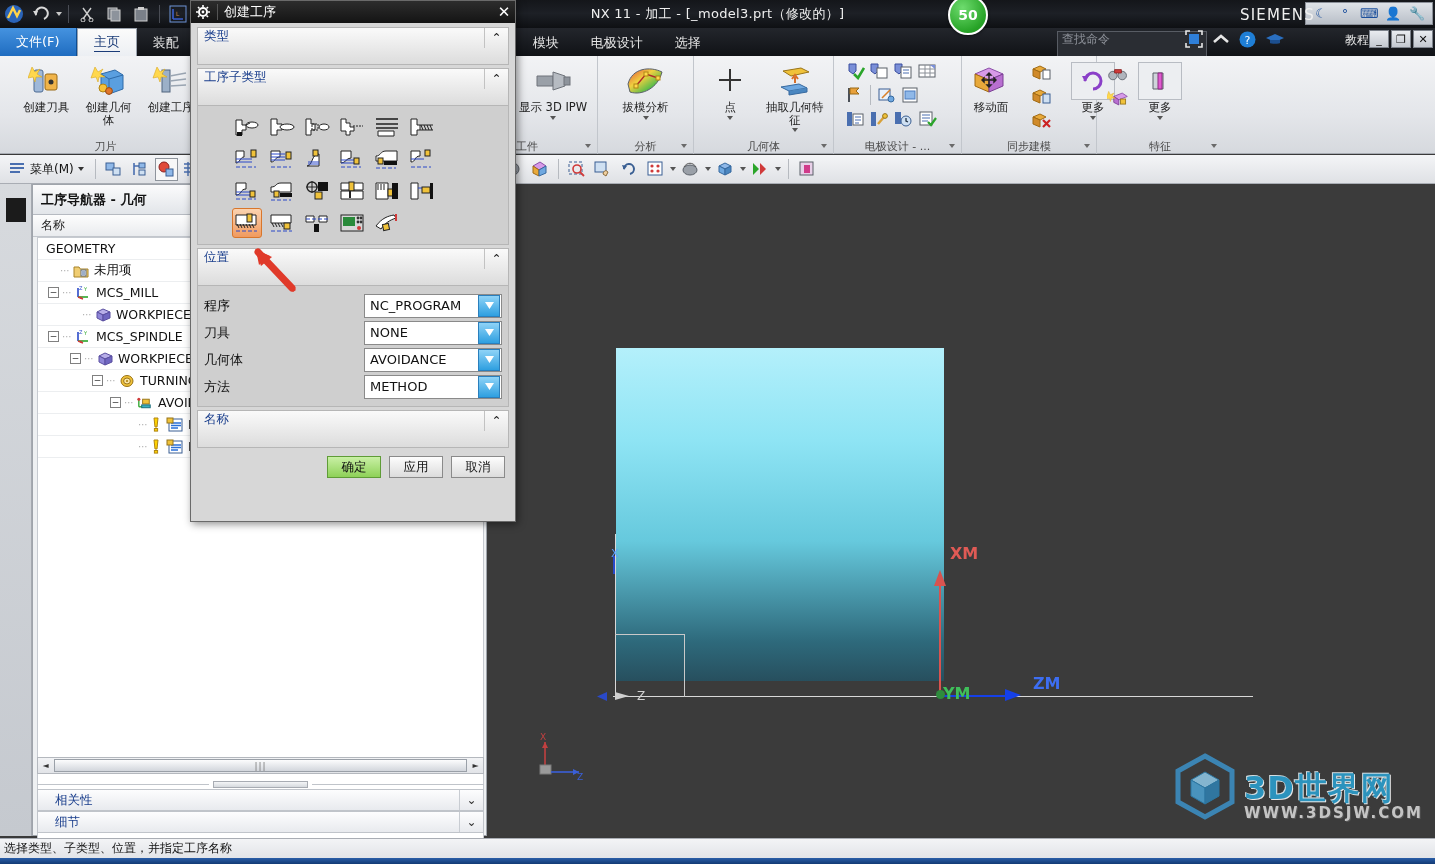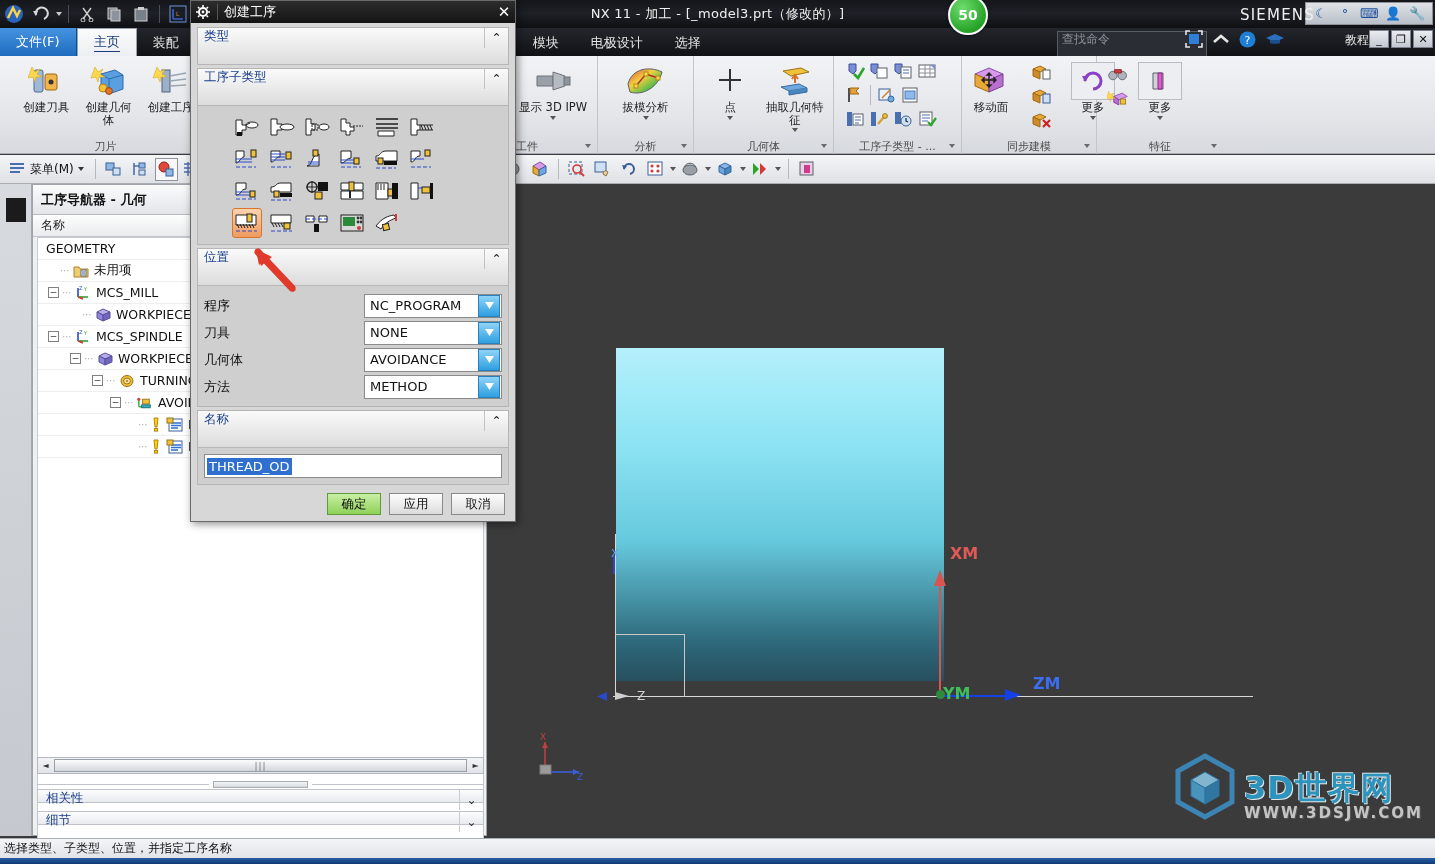--- a/index.html
+++ b/index.html
@@ -139,23 +139,23 @@
     background:linear-gradient(to bottom,#f2f3f5,#e2e4e8); border:1px solid #b4b8be; display:flex; align-items:center;
   }
   .hscroll .arw { width:15px;height:15px;display:flex;align-items:center;justify-content:center;font-size:8px;color:#333; }
   .hscroll .thumb { flex:1; height:13px; margin:0 1px;
     background:linear-gradient(to bottom,#fcfcfd,#d2d6dc); border:1px solid #9aa0a8;
     display:flex; align-items:center; justify-content:center; color:#777; font-size:9px; letter-spacing:1px; }
   .splitbar { position:absolute; left:4px; top:594px; width:447px; height:10px; display:flex; align-items:center; justify-content:center; }
   .splitbar .line { flex:1; height:1px; background:#c0c4ca; }
   .splitbar .grip { width:95px; height:7px; background:linear-gradient(to bottom,#f4f5f7,#d6dade); border:1px solid #a8acb3; margin:0 4px; }
   .collapsec {
-    position:absolute; left:4px; width:447px; height:14px;
+    position:absolute; left:4px; width:447px; height:22px;
     background:linear-gradient(to bottom,#fdfdfe,#e8eaee); border:1px solid #c0c4ca;
-    display:flex; padding-left:8px; font-size:12.5px; color:#1a3e8c;
+    display:flex; align-items:center; padding-left:17px; font-size:12.5px; color:#1a3e8c;
   }
   .collapsec .chev { position:absolute; right:0; top:0; width:24px; height:20px;
     display:flex;align-items:center;justify-content:center; border-left:1px solid #c8ccd2; color:#333; font-size:12px; }
 
   
   .viewport { position:absolute; left:487px; top:184px; width:948px; height:652px; background:#3b3b3b; overflow:hidden; }
   .cyl {
     position:absolute; left:129px; top:164px; width:328px; height:333px;
     background:linear-gradient(to bottom,#b4f0fb 0%,#8ee4f4 28%,#66c9dd 58%,#2e6a7c 88%,#274f5e 100%);
   }
@@ -700,21 +700,21 @@
           <div class="sbtn">
               <svg width="20" height="18" viewBox="0 0 20 18">
                 <rect x="3" y="2" width="12" height="13" fill="#fff" stroke="#5a6068"></rect>
                 <path d="M5 5h8M5 8h8M5 11h6" stroke="#4a6fb0"></path>
                 <path d="M11 12 l3 3 l5-7" stroke="#2aa52a" stroke-width="2.2" fill="none"></path>
               </svg>
             </div>
         </div>
       </div>
       <div class="rgroup-label">
-        <span>工序子类型 - ...</span>
+        <span>电极设计 - ...</span>
         <span class="dd"></span>
       </div>
     </div>
 
     <div class="rgroup" style="width:135px">
       <div class="rgroup-items" style="gap:18px;padding-left:4px">
         <div class="bigbtn">
           <div class="glyph">
             <svg width="40" height="34" viewBox="0 0 40 34">
                 <path d="M4 10 L18 4 L32 10 L18 16 Z" fill="#d79ae8" stroke="#8a4fa8"></path>
@@ -1447,25 +1447,20 @@
                 </svg>
               </span>
           </span>
         </div>
       </div>
 
       <div class="sec-head" style="margin-top:3px">
         <span>名称</span>
         <span class="chev">⌃</span>
       </div>
-      <div class="sec-body">
-        <div class="namebox">
-          <span class="selected">THREAD_OD</span>
-        </div>
-      </div>
 
       <div class="dlg-buttons">
         <div class="dbtn primary">确定</div>
         <div class="dbtn">应用</div>
         <div class="dbtn">取消</div>
       </div>
     </div>
   </div>
 
   <svg class="arrow-point" width="48" height="44" viewBox="0 0 48 44">

